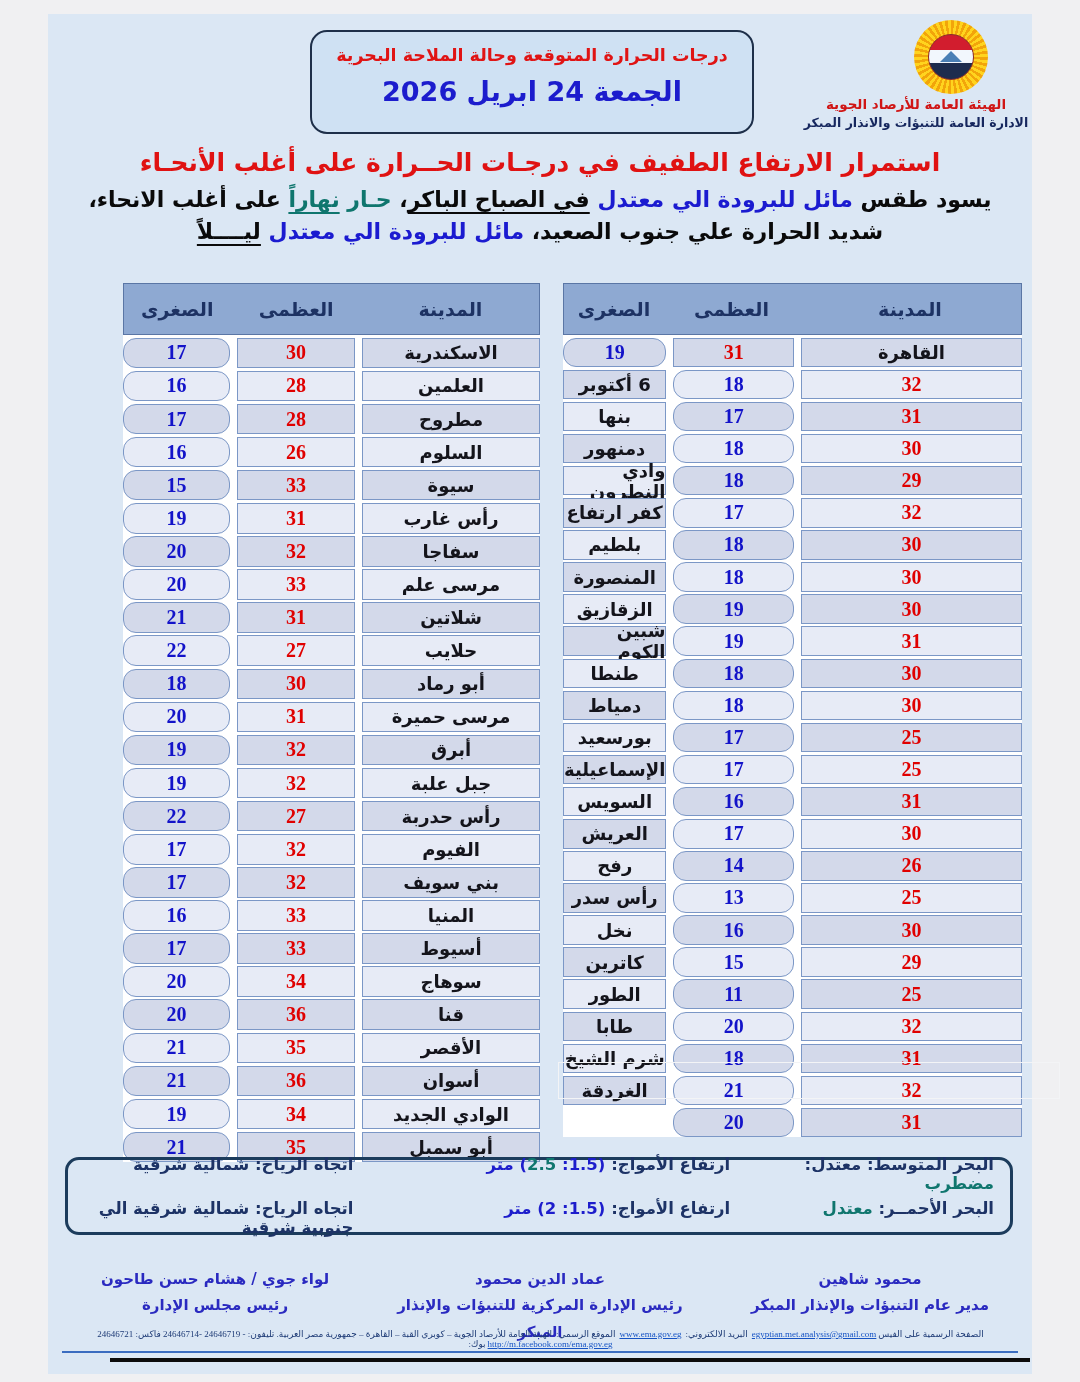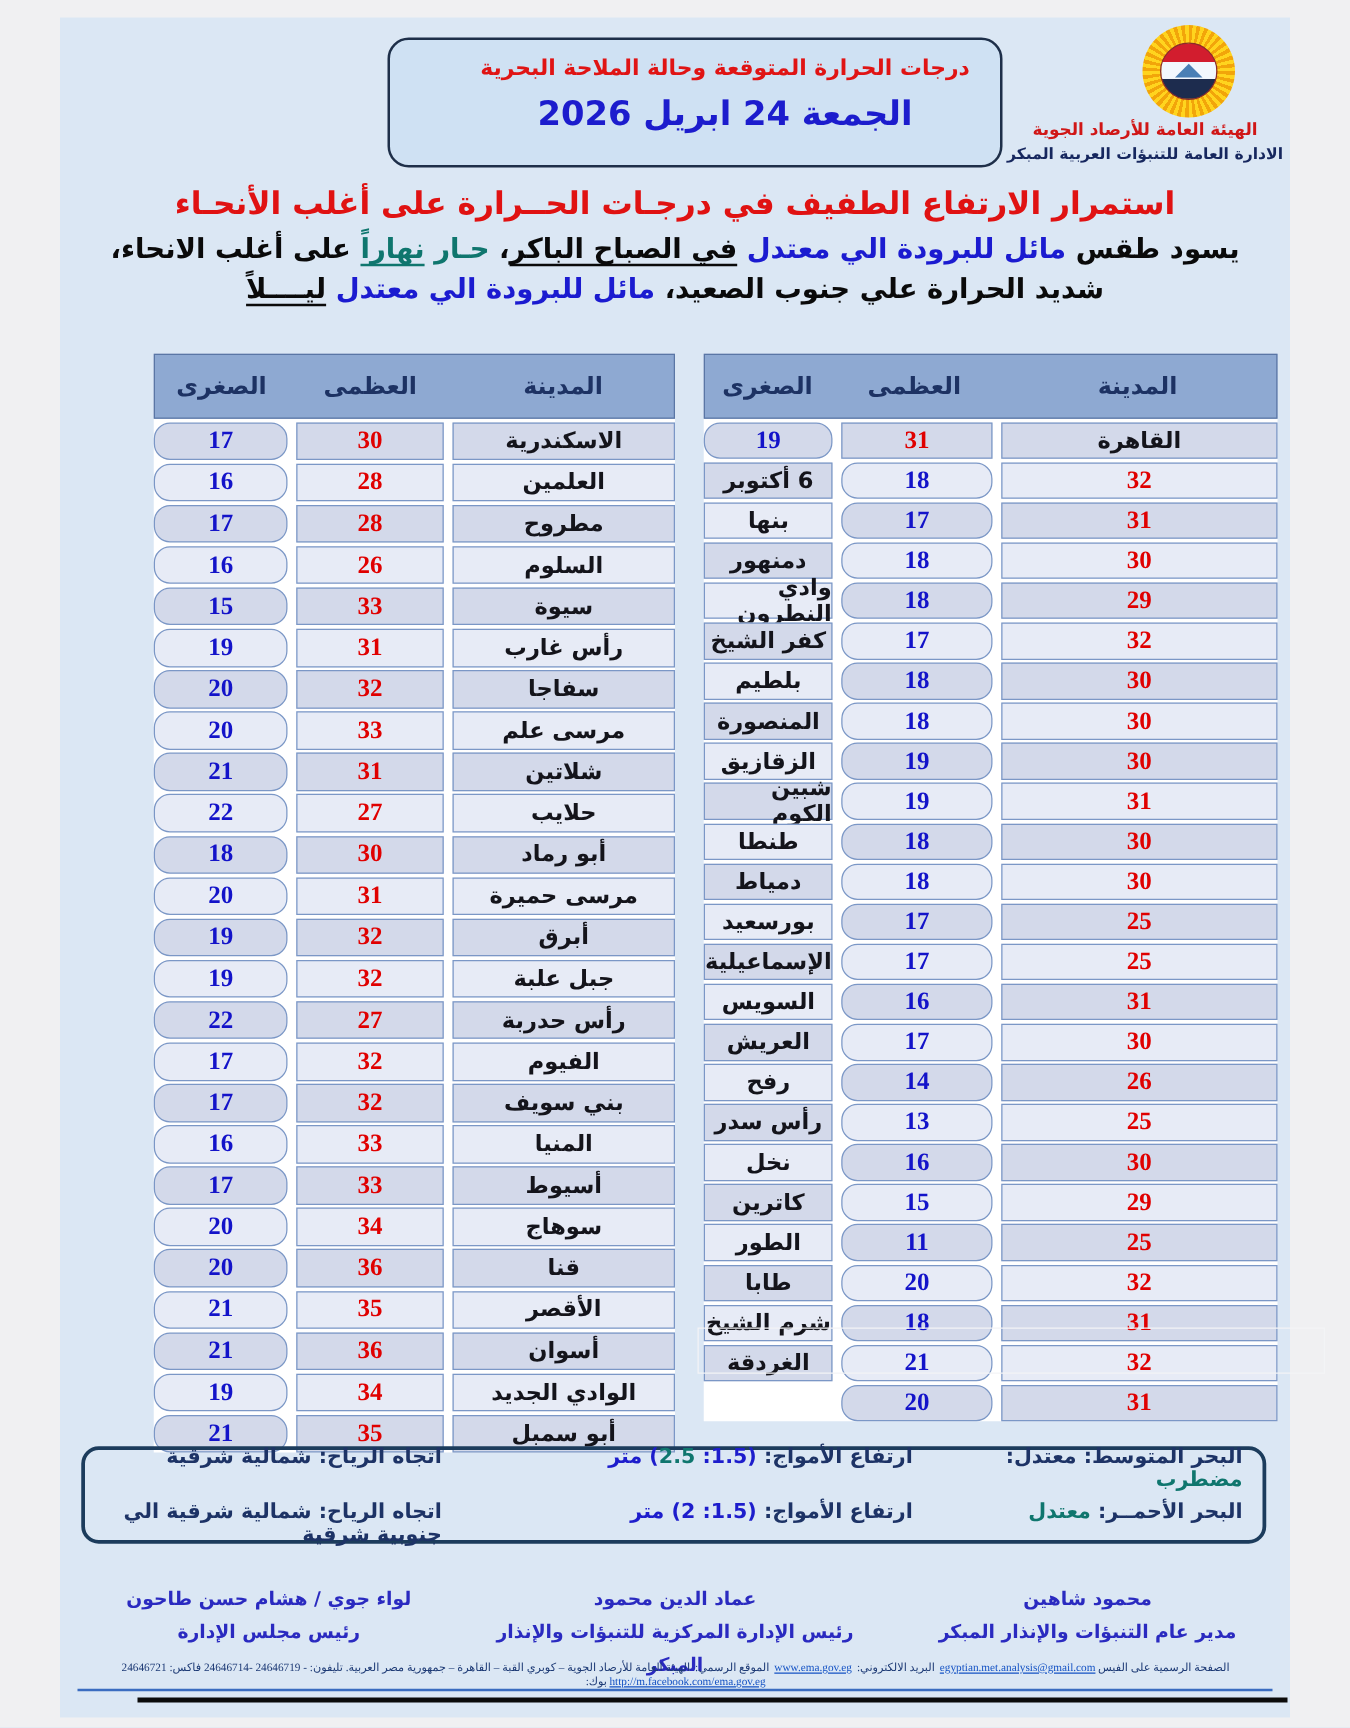--- a/index.html
+++ b/index.html
@@ -9,21 +9,21 @@
   }
   .page{
     position:absolute;left:48px;top:14px;width:984px;height:1360px;
     background:#dbe7f4;
   }
   .abs{position:absolute;}
 
   
   .title-box{
     left:262px;top:16px;width:440px;height:100px;background:#cfe1f3;
-    border:2.5px solid #1e2f49;border-radius:17px;text-align:center;direction:rtl;padding-left:48px;
+    border:2.5px solid #1e2f49;border-radius:17px;text-align:center;direction:rtl;
   }
   .title-red{margin-top:13px;font-size:17.5px;font-weight:bold;color:#e01414;font-family:"DejaVu Sans",sans-serif;}
   .title-date{margin-top:11px;font-size:27px;font-weight:bold;color:#1c1ccd;font-family:"DejaVu Sans",sans-serif;}
 
   .org{left:754px;top:2px;width:228px;text-align:center;direction:rtl;}
   .sun{
     width:74px;height:74px;margin:4px 42px 2px auto;border-radius:50%;
     background:repeating-conic-gradient(#f2a50a 0 5deg,#ffd41e 5deg 10deg);
     display:flex;align-items:center;justify-content:center;
   }
@@ -106,21 +106,21 @@
   <div class="abs title-box">
     <div class="title-red">درجات الحرارة المتوقعة وحالة الملاحة البحرية</div>
     <div class="title-date">الجمعة 24 ابريل 2026</div>
   </div>
 
   <div class="abs org">
     <div class="sun">
       <div class="globe"></div>
     </div>
     <div class="org-name">الهيئة العامة للأرصاد الجوية</div>
-    <div class="org-dept">الادارة العامة للتنبؤات العربية المبكر</div>
+    <div class="org-dept">الادارة العامة للتنبؤات والانذار المبكر</div>
   </div>
 
   <div class="abs headline">
     <div class="h1">استمرار الارتفاع الطفيف في درجـات الحــرارة على أغلب الأنحـاء</div>
     <div class="h2" id="hline2"><span class="seg ck">يسود طقس </span><span class="seg cb">مائل للبرودة الي معتدل </span><span class="seg ck u">في الصباح الباكر</span><span class="seg ck">، </span><span class="seg crd">حـار </span><span class="seg crd u">نهاراً</span><span class="seg ck"> على أغلب الانحاء،</span></div>
     <div class="h3" id="hline3"><span class="seg ck">شديد الحرارة علي جنوب الصعيد، </span><span class="seg cb">مائل للبرودة الي معتدل </span><span class="seg ck u">ليــــلاً</span></div>
   </div>
 
   <div class="abs wtable lefttbl" id="left-table">
       <div class="thead">
@@ -223,21 +223,21 @@
         <div class="cell vmin rowdark">17</div>
         <div class="cell city rowlight">بنها</div>
         <div class="cell vmax rowlight">30</div>
         <div class="cell vmin rowlight">18</div>
         <div class="cell city rowdark">دمنهور</div>
         <div class="cell vmax rowdark">29</div>
         <div class="cell vmin rowdark">18</div>
         <div class="cell city rowlight">وادي النطرون</div>
         <div class="cell vmax rowlight">32</div>
         <div class="cell vmin rowlight">17</div>
-        <div class="cell city rowdark">كفر الشيخ</div>
+        <div class="cell city rowdark">كفر ارتفاع</div>
         <div class="cell vmax rowdark">30</div>
         <div class="cell vmin rowdark">18</div>
         <div class="cell city rowlight">بلطيم</div>
         <div class="cell vmax rowlight">30</div>
         <div class="cell vmin rowlight">18</div>
         <div class="cell city rowdark">المنصورة</div>
         <div class="cell vmax rowdark">30</div>
         <div class="cell vmin rowdark">19</div>
         <div class="cell city rowlight">الزقازيق</div>
         <div class="cell vmax rowlight">31</div>

